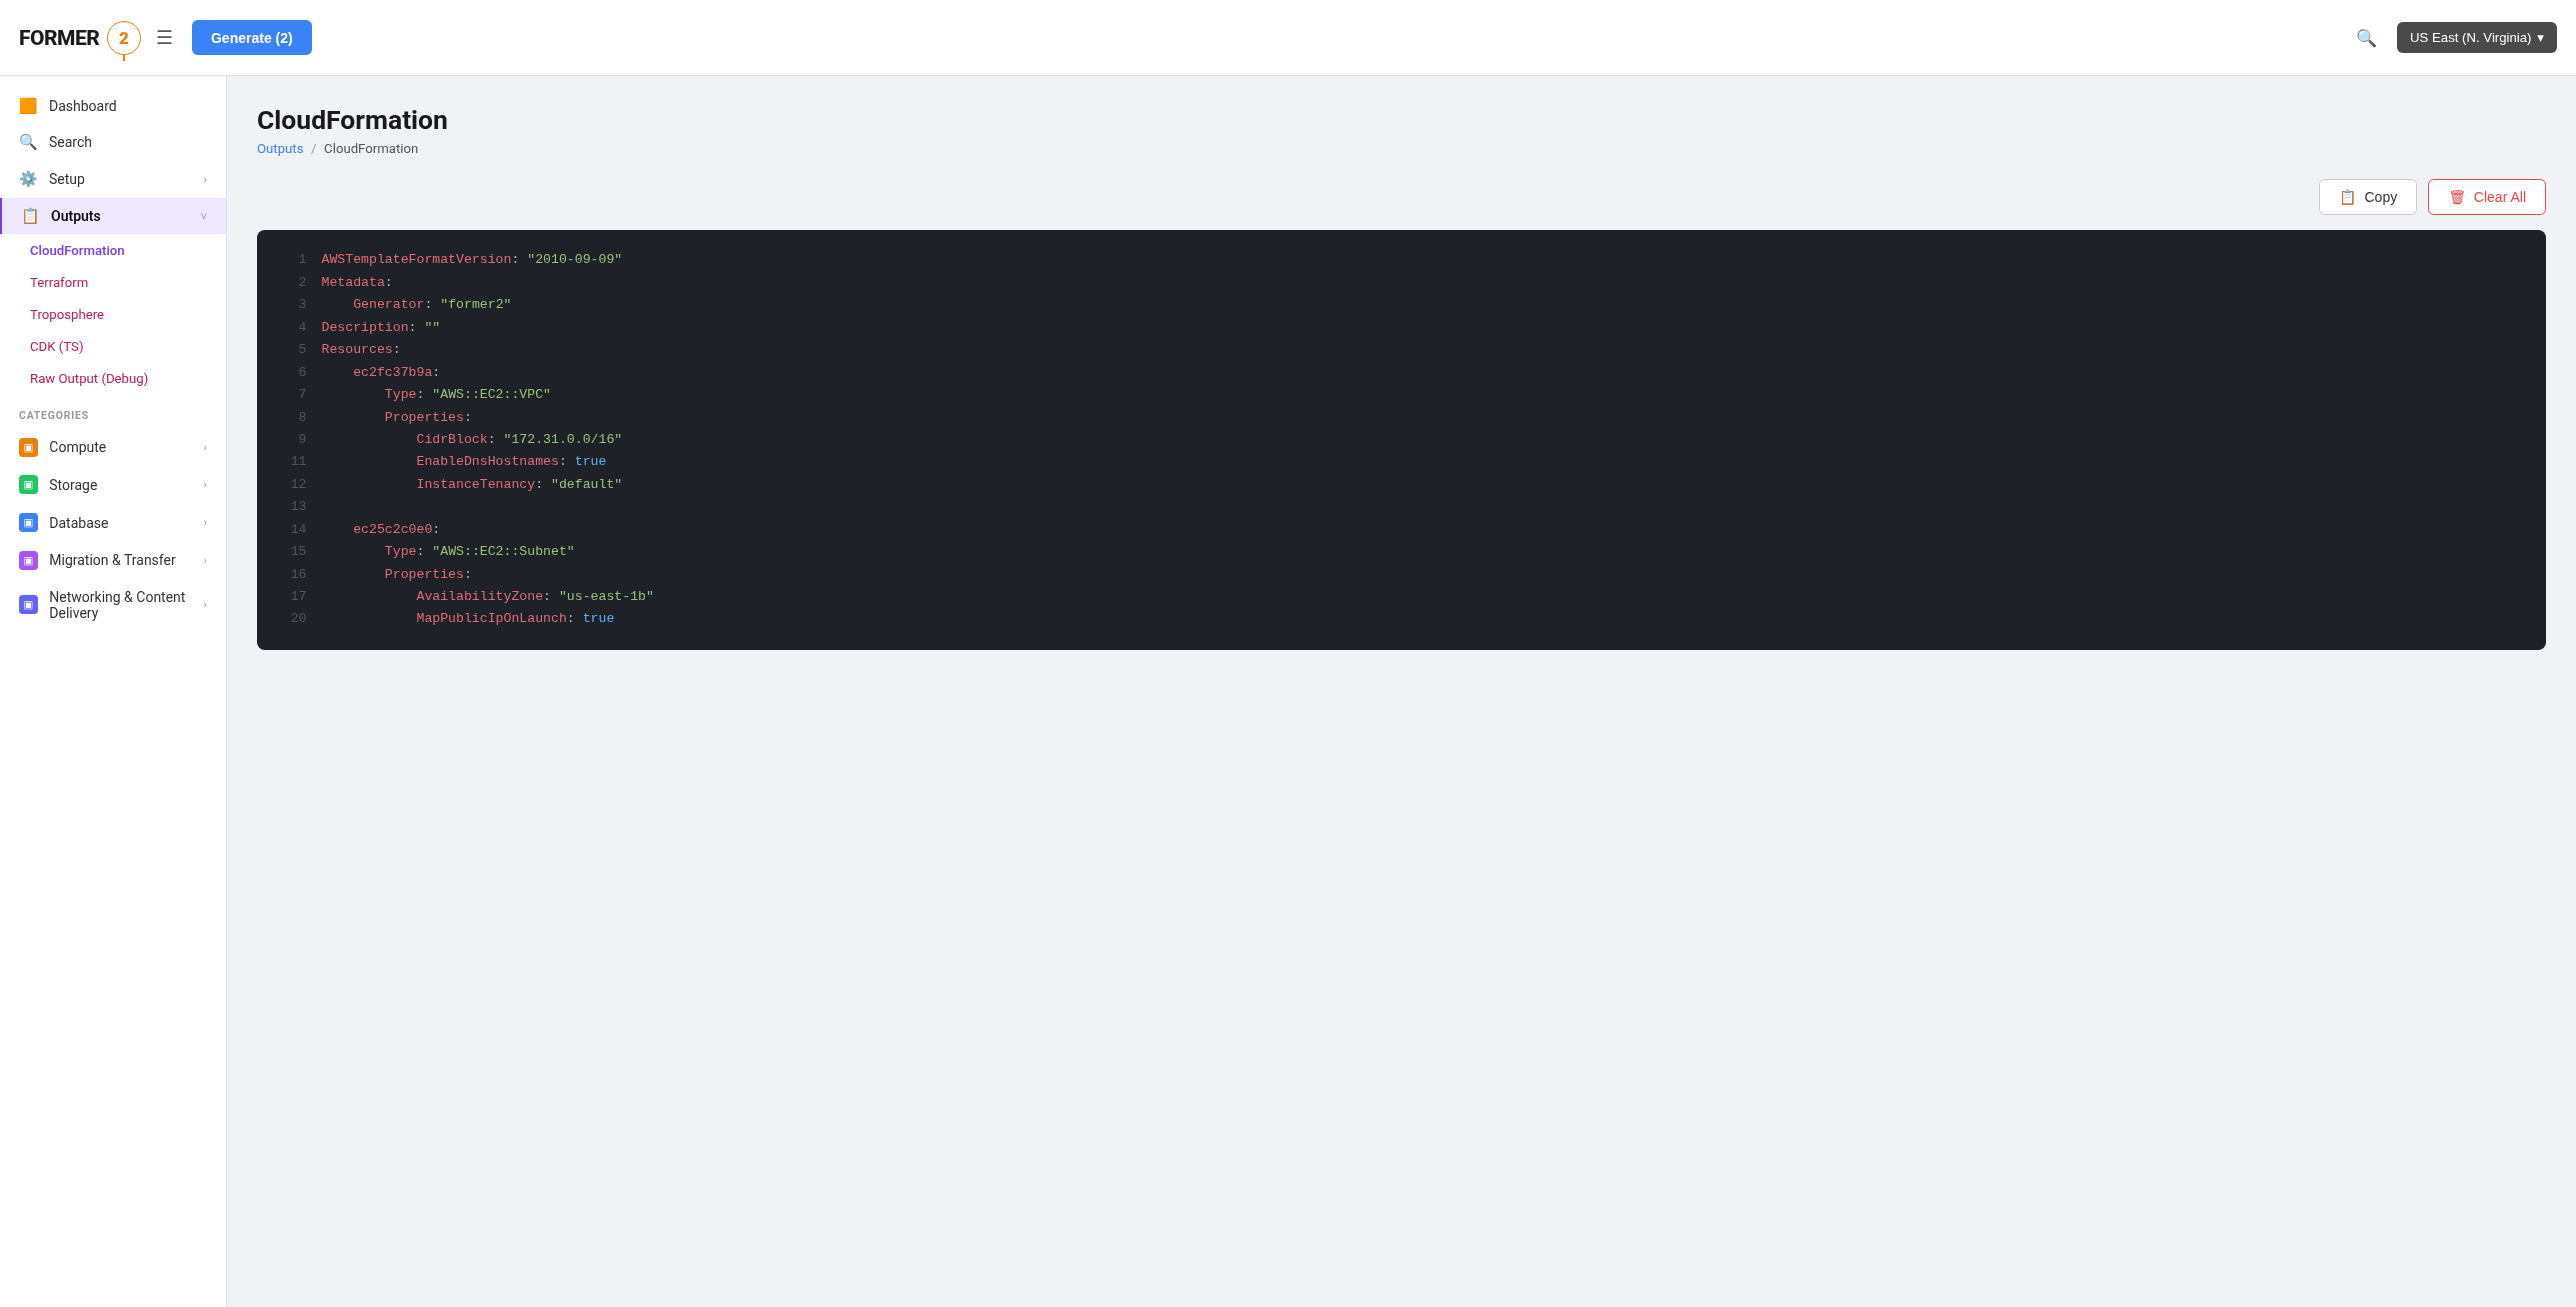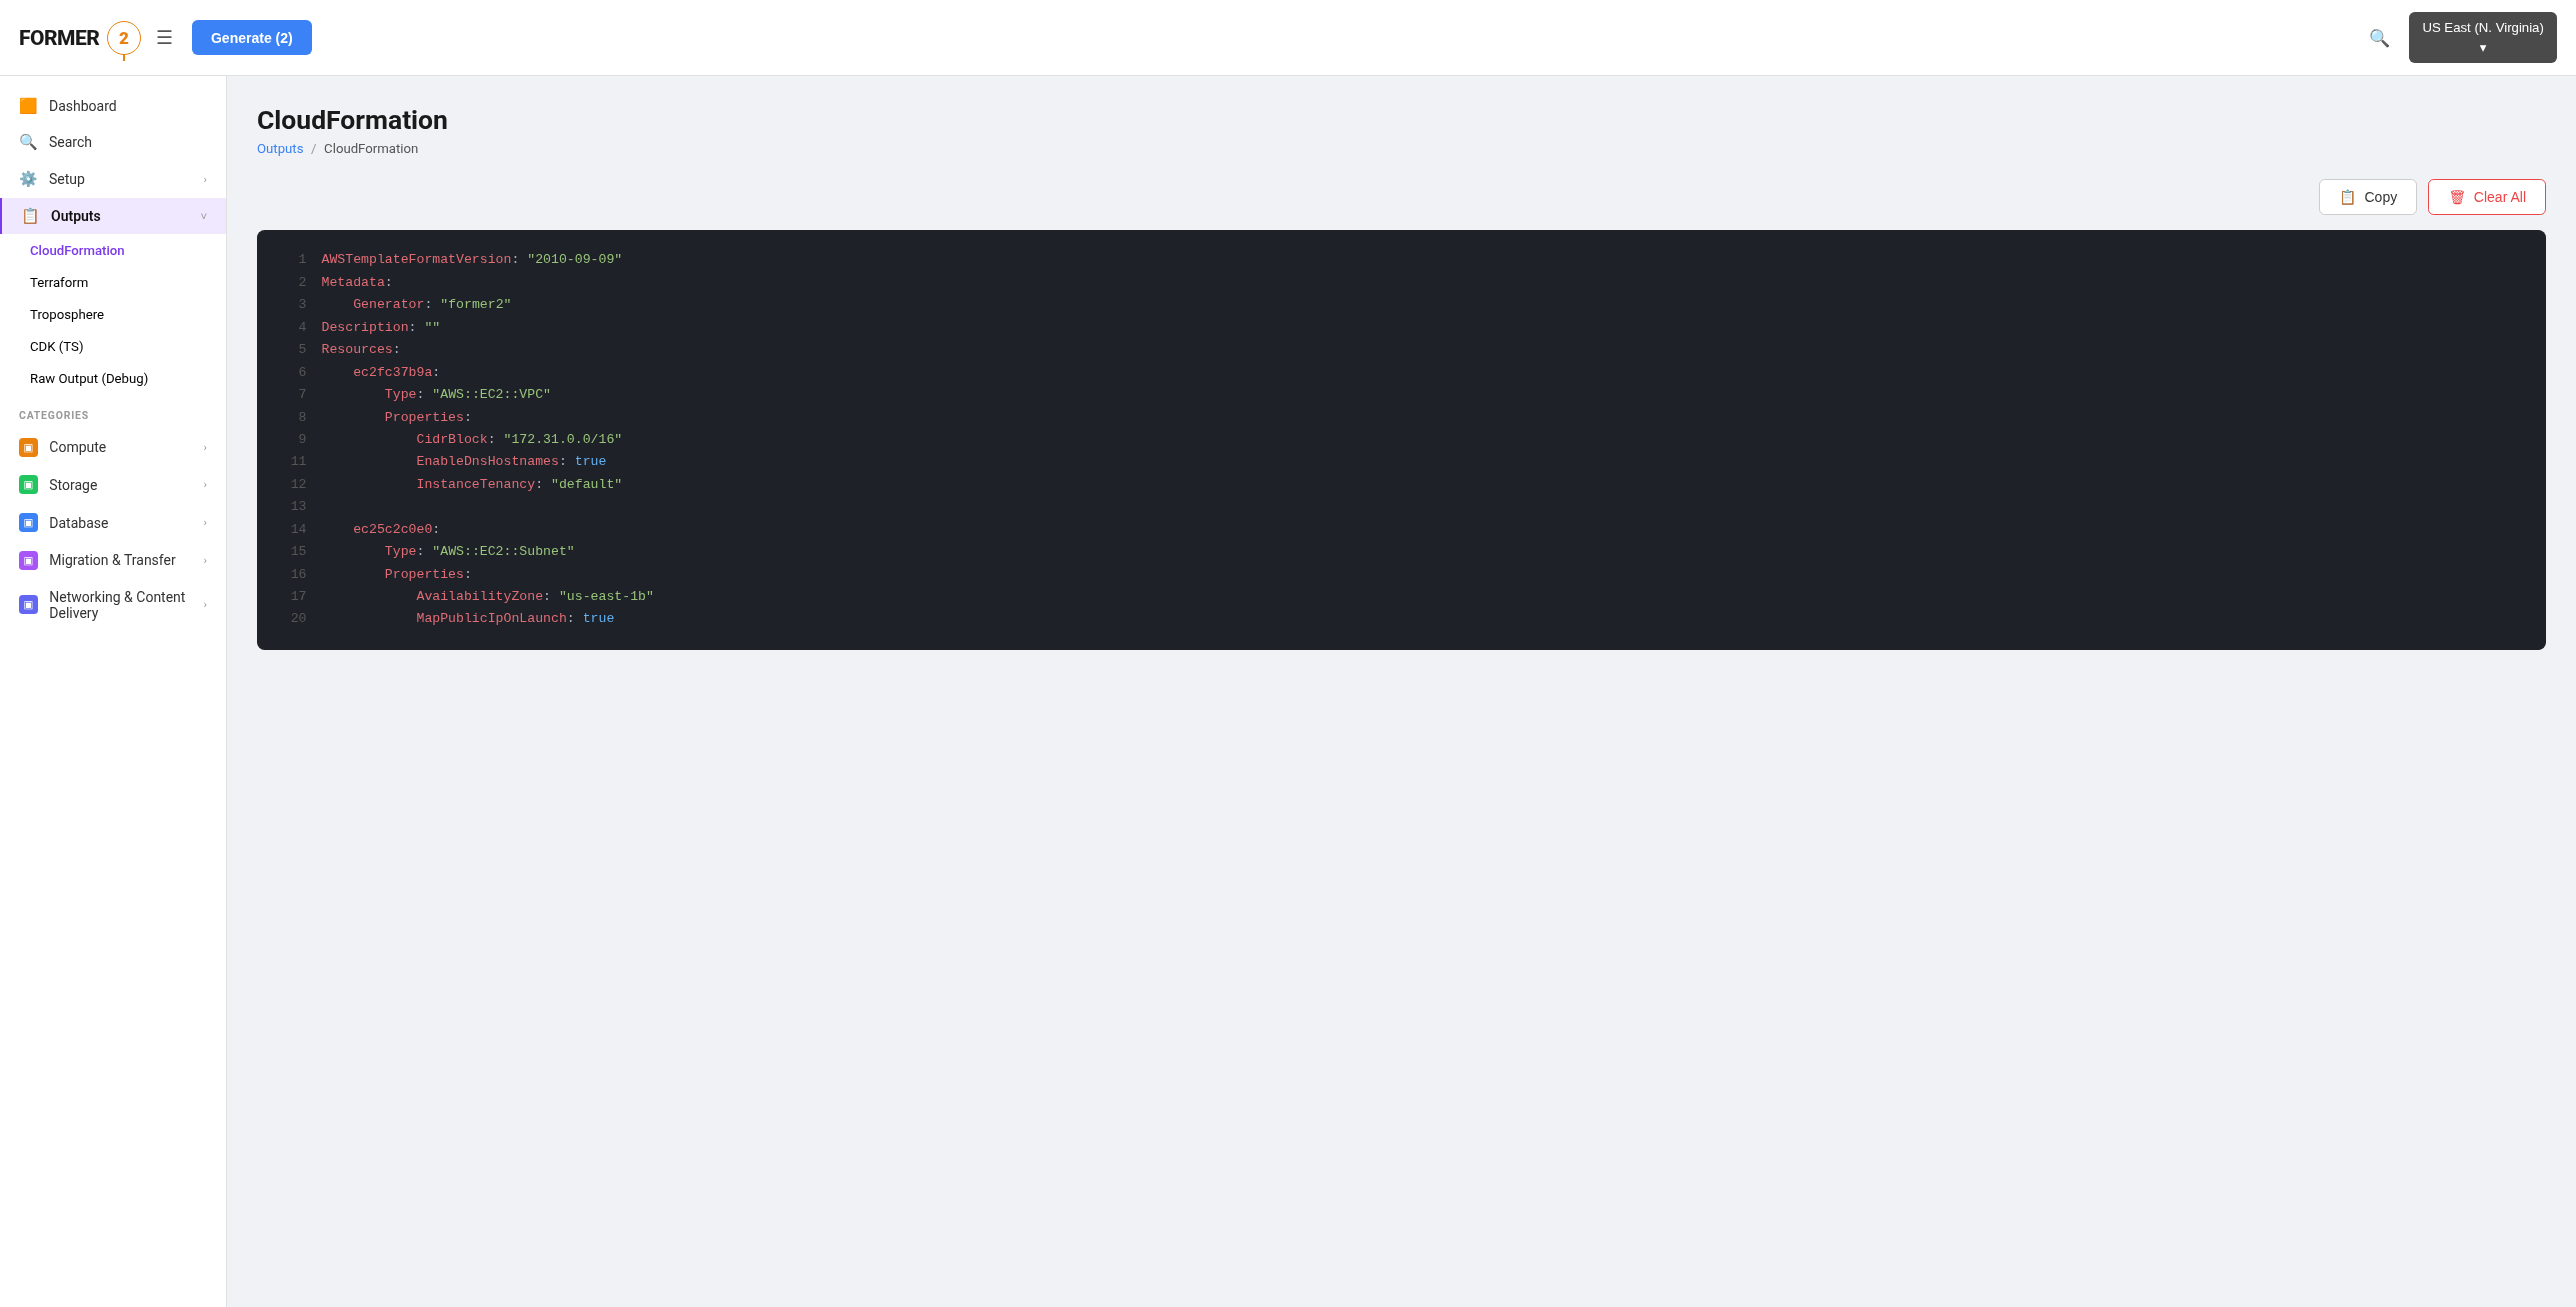--- a/index.html
+++ b/index.html
@@ -24,21 +24,21 @@
     }
     .hamburger-icon { font-size: 19px; color: #555; cursor: pointer; margin-right: 19px; }
     .generate-btn {
       background: #3b82f6; color: #fff; border: none; border-radius: 5.7px;
       padding: 9.4px 19px; font-size: 14px; font-weight: 600; cursor: pointer;
     }
     .nav-spacer { flex: 1; }
     .search-icon-nav { font-size: 17px; color: #666; margin-right: 19px; cursor: pointer; }
     .region-dropdown {
       background: #4a4a4a; color: #fff; border: none; border-radius: 5.7px;
-      padding: 7.6px 13.2px; font-size: 13.2px; cursor: pointer; display: flex; align-items: center; gap: 5.7px; flex-direction: column;
+      padding: 7.6px 13.2px; font-size: 13.2px; cursor: pointer; display: flex; align-items: center; gap: 5.7px;
     }
 
     
     .main-layout { display: flex; flex: 1; overflow: hidden; }
 
     
     .sidebar {
       width: 227px; background: #fff; border-right: 0.9px solid #e0e0e0;
       display: flex; flex-direction: column; overflow-y: auto; flex-shrink: 0;
       padding: 11.3px 0;
@@ -46,21 +46,21 @@
     .sidebar-item {
       display: flex; align-items: center; padding: 9.4px 19px; cursor: pointer;
       font-size: 14px; color: #333; gap: 11.3px; position: relative;
     }
     .sidebar-item.active { background: #f0e8ff; border-left: 2.8px solid #7c3aed; }
     .sidebar-item.active .sidebar-label { font-weight: 600; color: #111; }
     .sidebar-icon { font-size: 15px; }
     .sidebar-chevron { margin-left: auto; font-size: 11.3px; color: #999; }
     .sidebar-sub-item {
       display: flex; align-items: center; padding: 8.5px 19px 8.5px 30px;
-      cursor: pointer; font-size: 13.2px; color: #000000; gap: 9.4px;
+      cursor: pointer; font-size: 13.2px; color: #be185d; gap: 9.4px;
     }
     .sidebar-sub-item.active-sub { color: #7c3aed; font-weight: 500; }
 
     .sidebar-section-label {
       font-size: 10.4px; font-weight: 700; color: #999; letter-spacing: 0.08em;
       padding: 15px 19px 5.7px 19px; text-transform: uppercase;
     }
     .category-icon {
       width: 19px; height: 19px; border-radius: 3.8px;
       display: flex; align-items: center; justify-content: center;

